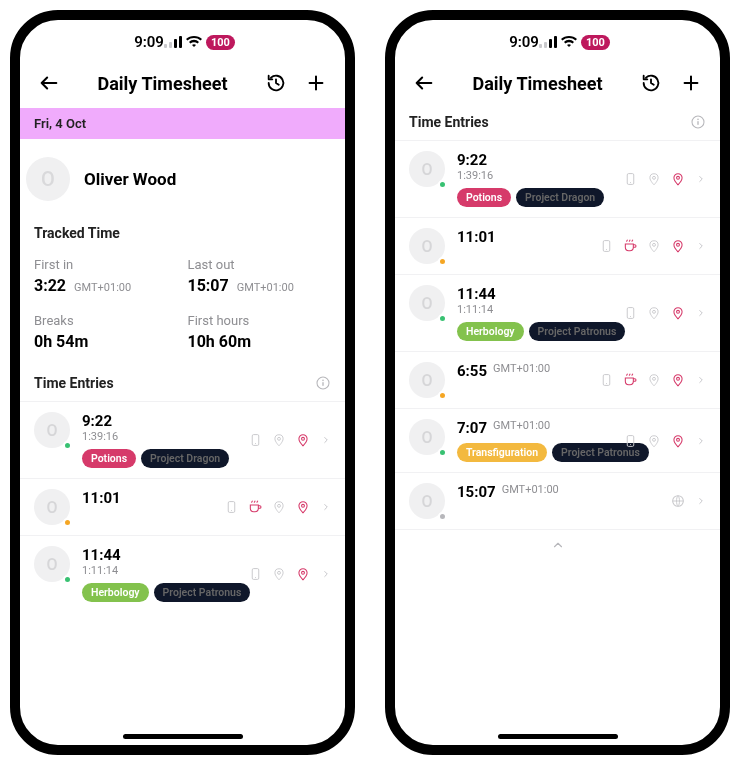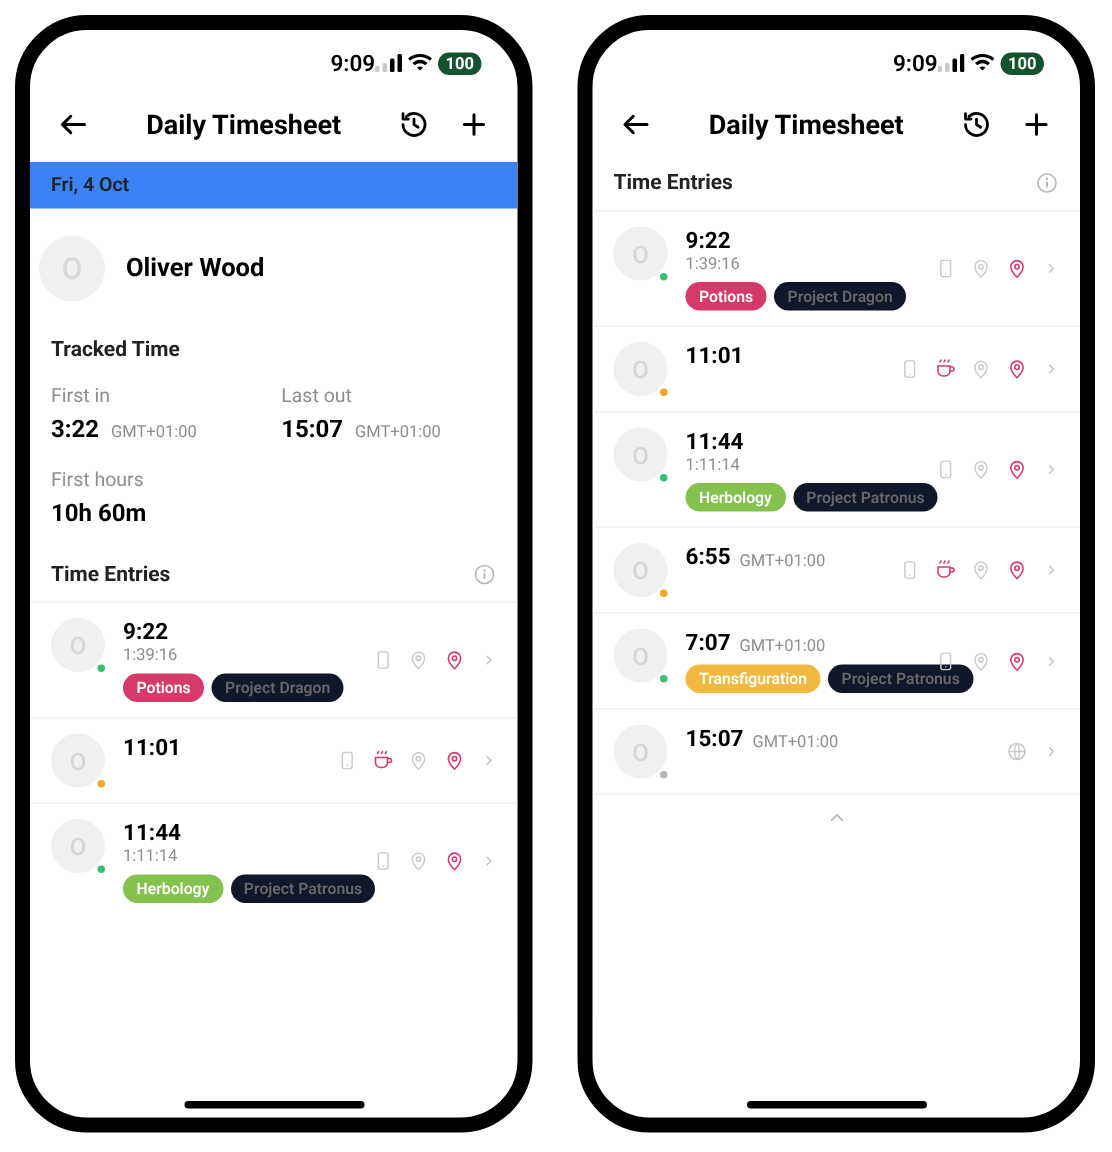--- a/index.html
+++ b/index.html
@@ -18,41 +18,41 @@
     background: #fff;
     position: relative;
     overflow: hidden;
     display: flex;
     flex-direction: column;
   }
   .status-bar {
     height: 44px;
     display: flex;
     align-items: center;
-    justify-content: flex-end;
+    justify-content: center;
     padding: 0 24px 0 28px;
     font-weight: 600;
     font-size: 15px;
   }
   .status-right { display: flex; align-items: center; gap: 4px; }
   .signal-icon, .wifi-icon { display: inline-flex; }
   .battery-pill {
-    background: #14532d; color: #fff; font-size: 11px; font-weight: 700;
+    background: #be185d; color: #fff; font-size: 11px; font-weight: 700;
     padding: 1px 5px; border-radius: 9px; display: inline-flex; align-items: center;
   }
   .nav-bar {
     display: flex; align-items: center; justify-content: space-between;
     padding: 4px 14px 10px;
   }
   .nav-title { font-size: 18px; font-weight: 700; flex: 1; text-align: center; }
   .nav-btn { width: 30px; height: 30px; display: flex; align-items: center; justify-content: center; }
   .nav-right { display: flex; gap: 10px; }
   .content { flex: 1; overflow-y: hidden; }
   .date-banner {
-    background: #3b82f6; padding: 8px 14px; font-size: 13px; font-weight: 600; color: #222;
+    background: #f0abfc; padding: 8px 14px; font-size: 13px; font-weight: 600; color: #222;
   }
   .user-row {
     display: flex; align-items: center; gap: 14px; padding: 18px 6px;
   }
   .avatar {
     width: 44px; height: 44px; border-radius: 50%; background: #f0f0f1;
     display: flex; align-items: center; justify-content: center;
     color: #d9d9db; font-size: 20px; font-weight: 500;
   }
   .avatar-sm {
@@ -83,21 +83,21 @@
   .entry-row:first-child { border-top: 1px solid #f1f1f3; }
   .avatar-wrap { position: relative; flex-shrink: 0; }
   .dot {
     position: absolute; bottom: -2px; right: -2px; width: 9px; height: 9px; border-radius: 50%;
     border: 2px solid #fff;
   }
   .dot.green { background: #38c172; }
   .dot.orange { background: #f5a623; }
   .dot.gray { background: #b7b7bb; }
   .entry-main { flex: 1; min-width: 0; }
-  .entry-time-line { display: flex; align-items: flex-end; gap: 6px; }
+  .entry-time-line { display: flex; align-items: flex-start; gap: 6px; }
   .entry-time { font-size: 15px; font-weight: 700; }
   .entry-tz { font-size: 11px; color: #8e8e92; }
   .entry-duration { font-size: 11px; color: #8e8e92; margin-top: 0; }
   .chip-row { display: flex; flex-wrap: wrap; gap: 5px; margin-top: 6px; }
   .chip {
     font-size: 10.5px; font-weight: 600; padding: 3px 9px; border-radius: 10px; display: inline-block;
   }
   .chip.pink { background: #d63a6a; color: #fff; }
   .chip.green { background: #83c24d; color: #fff; }
   .chip.yellow { background: #f3b93f; color: #fff; }
@@ -175,20 +175,24 @@
         <div class="metric-label">First in</div>
         <span class="metric-value">3:22</span>
         <span class="metric-tz">GMT+01:00</span>
       </div>
       <div>
         <div class="metric-label">Last out</div>
         <span class="metric-value">15:07</span>
         <span class="metric-tz">GMT+01:00</span>
       </div>
       <div>
+        <div class="metric-label">Breaks</div>
+        <span class="metric-value">0h 54m</span>
+      </div>
+      <div>
         <div class="metric-label">First hours</div>
         <span class="metric-value">10h 60m</span>
       </div>
     </div>
 
     <div class="section-header">
       <div class="section-title">Time Entries</div>
       <span class="info-icon">
         <svg width="16" height="16" viewBox="0 0 24 24">
             <circle cx="12" cy="12" r="9" stroke="#b7b7bb" stroke-width="1.6" fill="none"></circle>

